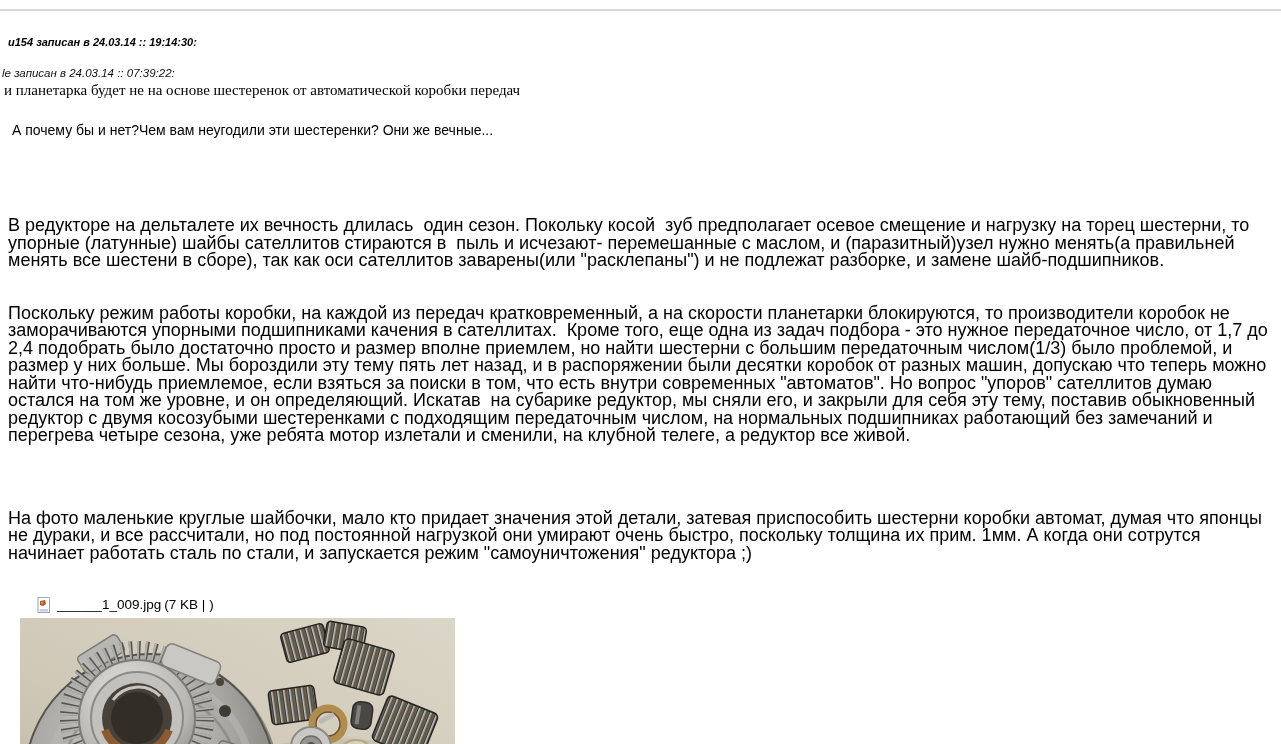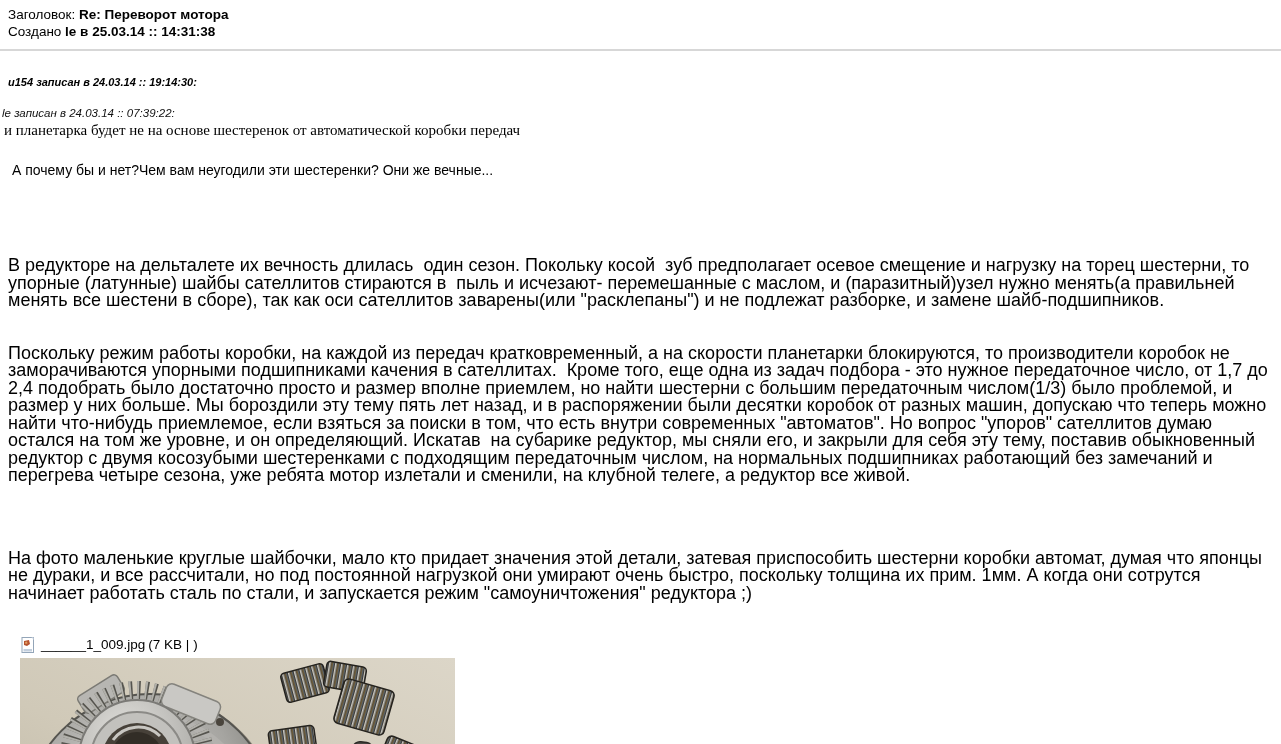--- a/index.html
+++ b/index.html
@@ -23,41 +23,37 @@
   .quote-inner-author { font-size:11.5px; line-height:14px; font-style:italic; color:#111; }
   .quote-inner-text { margin-top:3px; font-size:15px; line-height:15px; padding-left:2px;font-family:Liberation Serif, serif; }
   .quote-reply { margin-top:24px; padding-left:12px; font-size:14px; line-height:16px; }
   .body-text {
     margin-top:44px; font-size:18px; line-height:17.5px;
     white-space:pre-wrap;
   }
   .body-text div { white-space:pre-wrap; }
   .para2 { margin-top:30px; }
   .attachment-row {
-    margin-top:31px; padding-left:20px; height:23px;
+    margin-top:31px; padding-left:36px; height:23px;
     display:flex; align-items:center; font-size:13.5px;
   }
   .att-icon { width:16px; height:16px; display:inline-block; margin-right:5px; flex:0 0 auto; }
   .att-name { color:#000; cursor:pointer; }
   .att-size { margin-left:3px; }
   .photo-wrap {
     margin-top:2px; margin-left:20px;
     width:435px; height:222px; overflow:hidden; position:relative;
   }
   .photo-wrap svg { display:block; }
 </style>
 </head>
 <body>
 
 <div>
 
-  <div class="post-header pad">
-    <div><span>Заголовок: </span><b>Re: Переворот мотора</b></div>
-    <div><span>Создано </span><b>le в 25.03.14 :: 14:31:38</b></div>
-  </div>
 
   <hr class="divider">
 
   <div class="quote-outer-author pad">и154 записан в 24.03.14 :: 19:14:30:</div>
 
   <div class="quote-inner pad">
     <div class="quote-inner-author">le записан в 24.03.14 :: 07:39:22:</div>
     <div class="quote-inner-text">и планетарка будет не на основе шестеренок от автоматической коробки передач</div>
   </div>
 

